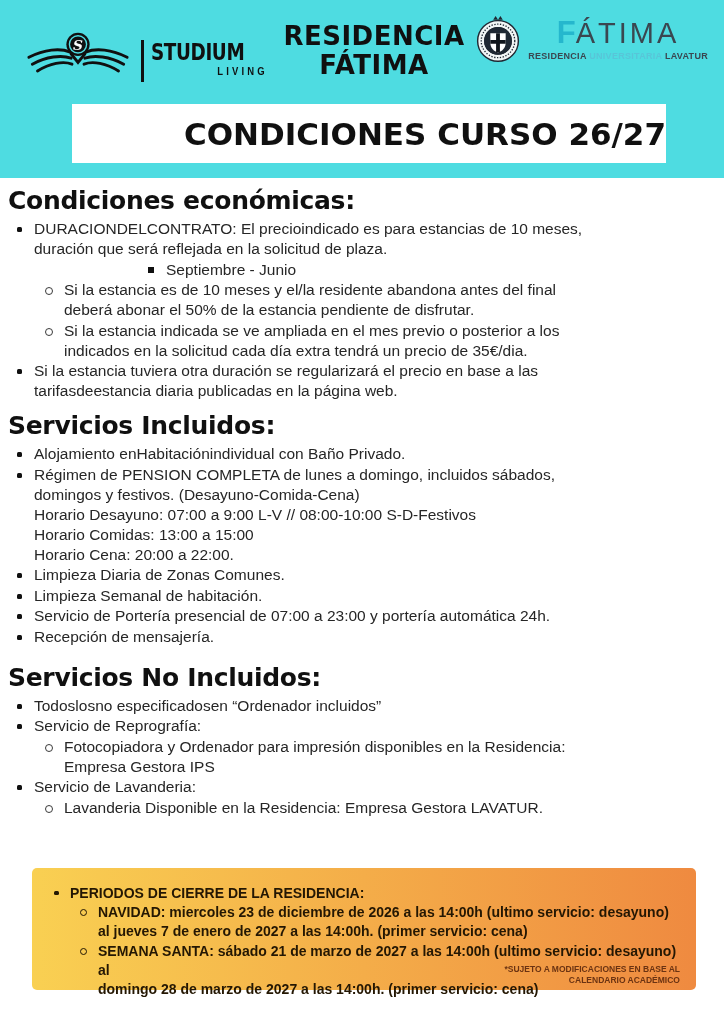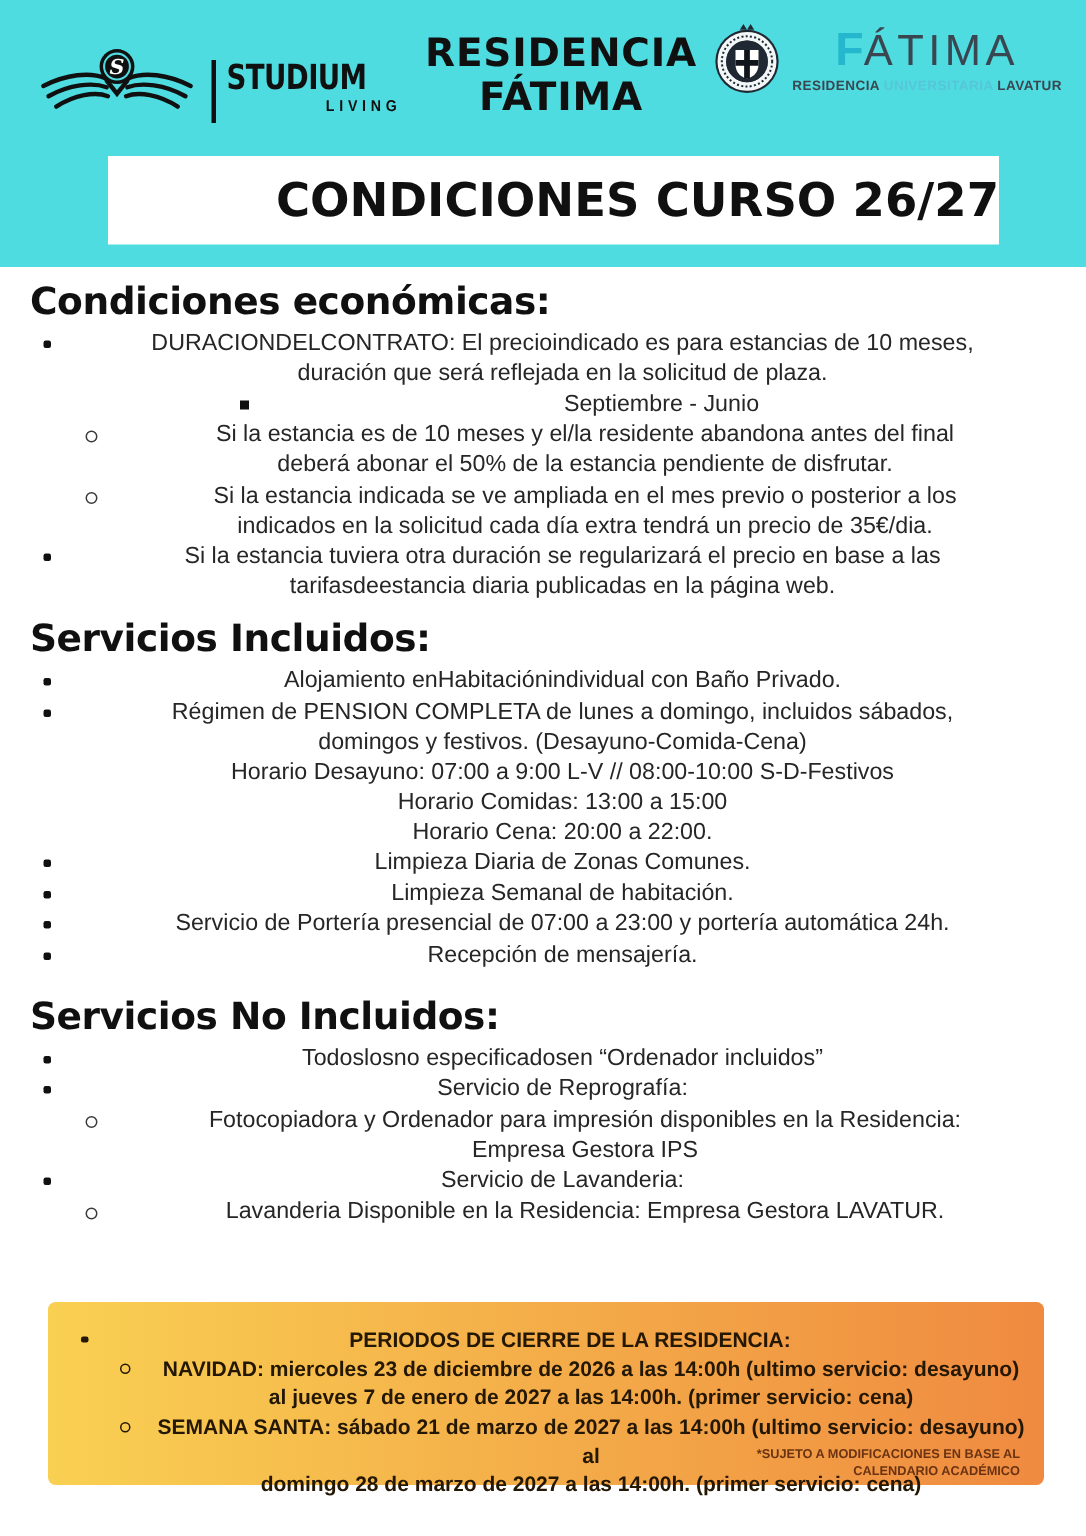--- a/index.html
+++ b/index.html
@@ -31,29 +31,29 @@
   .fatima-rest{font-size:29px;font-weight:normal;letter-spacing:3px;color:var(--fatima-dark,#3A4750);}
   .fatima-sub{font-size:9px;font-weight:bold;letter-spacing:.3px;margin-top:3px;white-space:nowrap;}
   .fatima-sub .dark{color:var(--fatima-dark,#3A4750);}
   .fatima-sub .light{color:var(--fatima-light-teal,#58C5D8);}
   .banner{
     position:absolute;left:72px;top:104px;width:594px;height:59px;background:#ffffff;
     display:flex;align-items:center;justify-content:flex-end;
   }
   .banner-text{font-family:"DejaVu Sans",sans-serif;font-weight:bold;font-size:31px;color:var(--ink,#101010);letter-spacing:0;white-space:nowrap;}
   
-  .content{position:absolute;top:178px;left:0;right:0;padding:8px 20px 0 20px;}
+  .content{position:absolute;top:178px;left:0;right:0;padding:8px 20px 0 8px;}
   .sec{margin:0;}
   .sec + .sec{margin-top:10px;}
   .sec:nth-of-type(3){margin-top:16px;}
   .sec-h{
     font-family:"DejaVu Sans",sans-serif;font-weight:bold;font-size:25px;line-height:30px;
     margin:0 0 3px 0;color:var(--ink,#101010);letter-spacing:-.3px;
   }
-  .li{position:relative;margin:.5px 0;text-align:center;}
+  .li{position:relative;margin:.5px 0;}
   .li-text{display:block;white-space:pre-line;font-size:15.5px;line-height:20px;color:var(--body-text,#262626);}
   .li--dot{padding-left:26px;}
   .li--circle{padding-left:56px;}
   .li--square{padding-left:158px;}
   .marker{position:absolute;display:block;}
   .li--dot>.marker{left:9px;top:8px;width:5px;height:5px;border-radius:1.5px;background:var(--ink,#101010);}
   .li--circle>.marker{left:37px;top:7px;width:6px;height:6px;border-radius:50%;border:1.6px solid #3a3a3a;background:transparent;}
   .li--square>.marker{left:140px;top:7px;width:6px;height:6px;background:var(--ink,#101010);}
   
   .closure-box{

